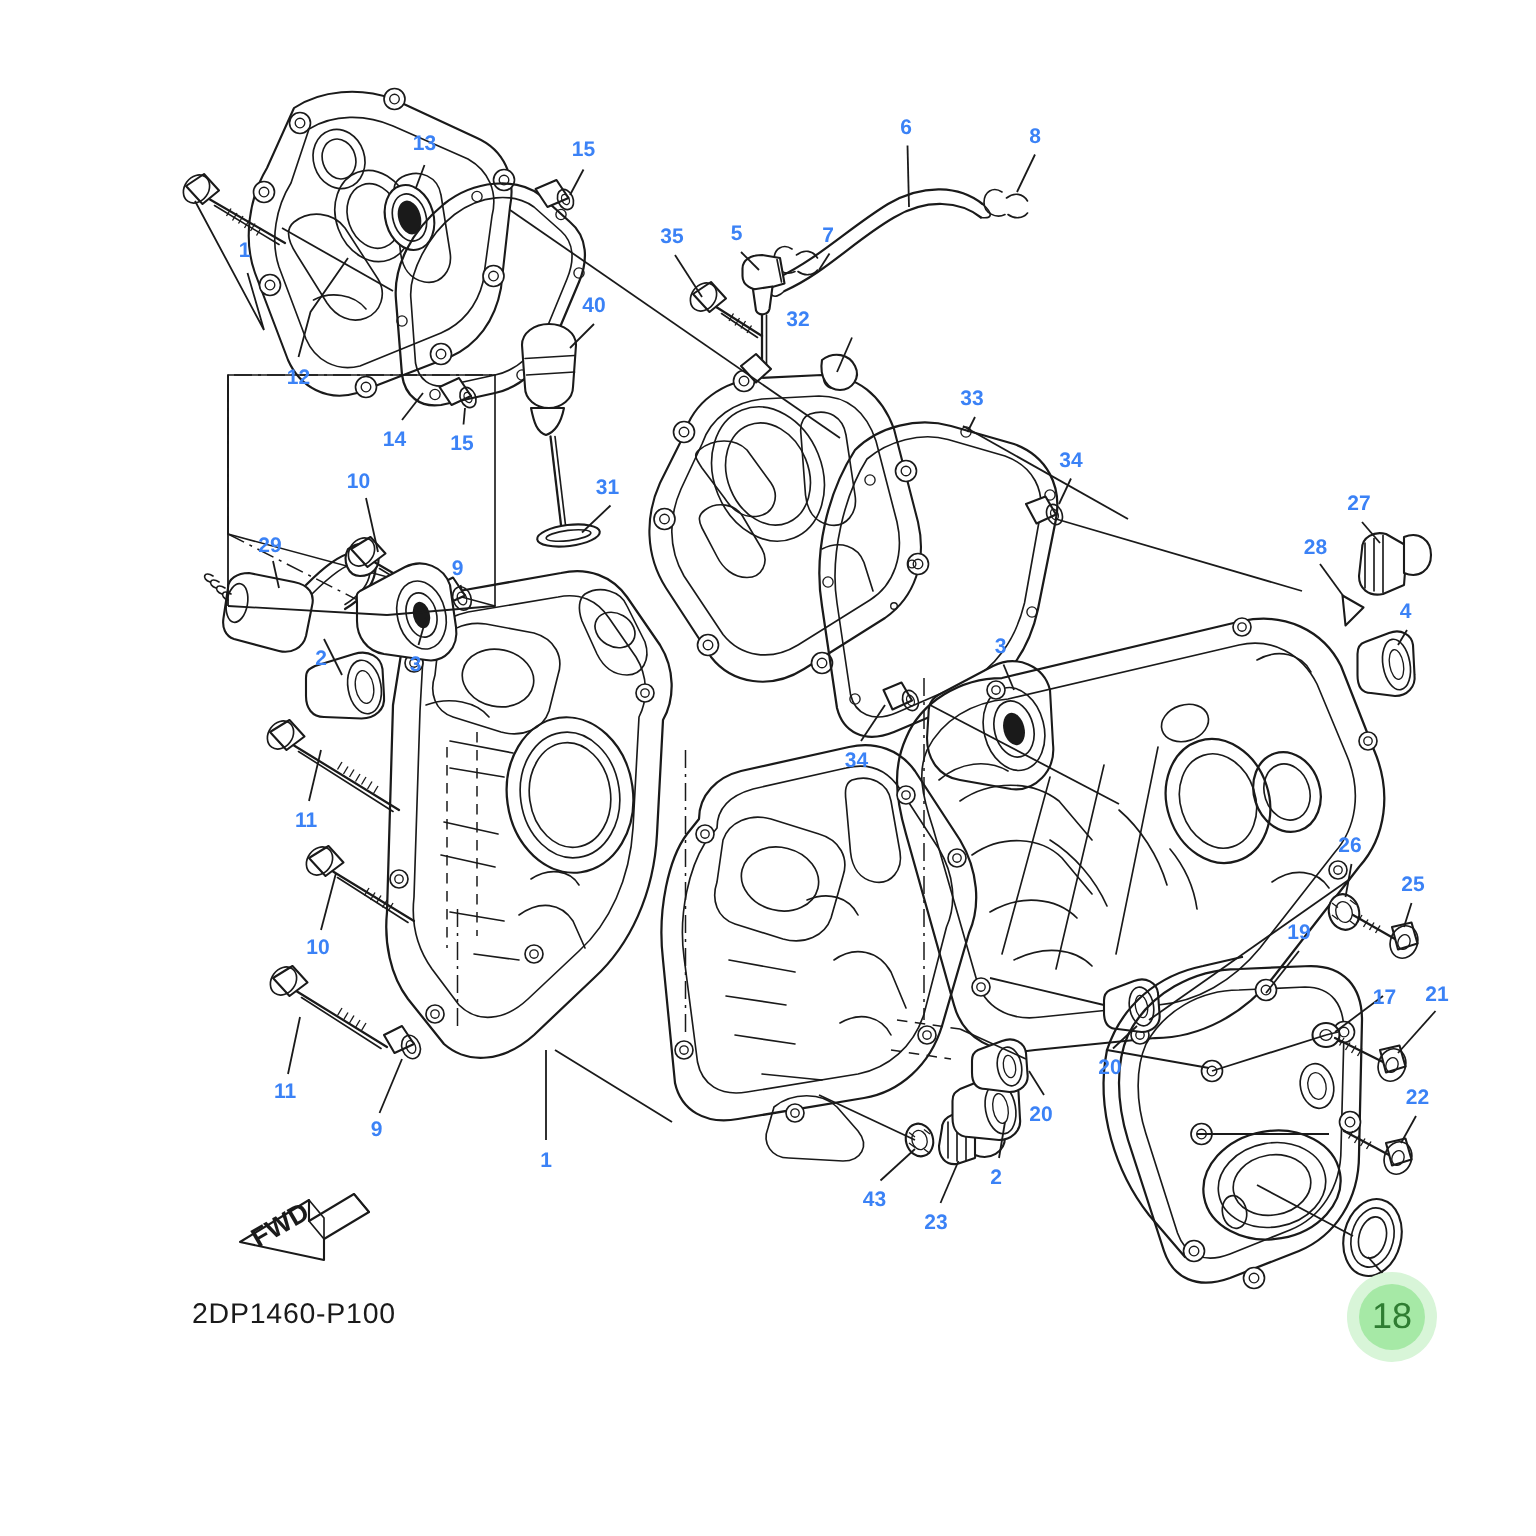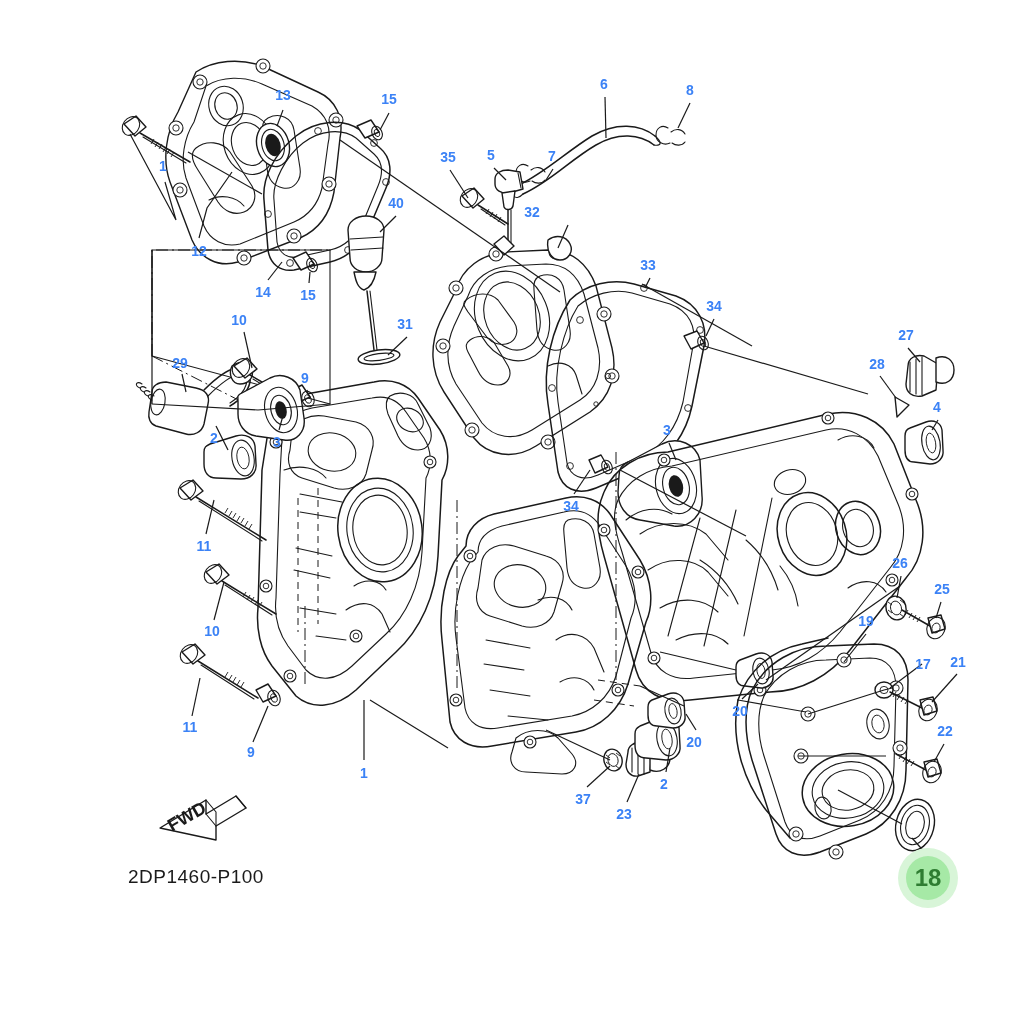--- a/index.html
+++ b/index.html
@@ -11,21 +11,21 @@
        font-size:14px;font-weight:700;color:#3b82f6;letter-spacing:0px;
        transform:translate(-50%,-50%);white-space:nowrap;line-height:1;}
   .partno{position:absolute;font-size:19px;font-weight:400;color:#1a1a1a;
           letter-spacing:.5px;white-space:nowrap;}
   .fwdtxt{font-family:"Liberation Sans", sans-serif;font-weight:700;}
   .hl-halo{position:absolute;border-radius:50%;transform:translate(-50%,-50%);
            background:#d8f5d8;}
   .hl-circ{position:absolute;border-radius:50%;transform:translate(-50%,-50%);
            background:#a6e9a6;}
   .hl-num{position:absolute;transform:translate(-50%,-50%);
-          font-family:"Liberation Sans", sans-serif;font-weight:700;
+          font-family:"Liberation Sans", sans-serif;font-weight:400;
           font-size:24px;color:#2f7d32;}
 </style>
 </head>
 <body>
 
 <div id="stage">
 
   <svg id="art" viewBox="0 0 1024 1024">
     <defs>
       <style>
@@ -740,21 +740,21 @@
       <div class="lbl" style="left: 448px; top: 157px;">35</div>
       <div class="lbl" style="left: 491px; top: 155px;">5</div>
       <div class="lbl" style="left: 552px; top: 156px;">7</div>
       <div class="lbl" style="left: 604px; top: 84px;">6</div>
       <div class="lbl" style="left: 690px; top: 90px;">8</div>
       <div class="lbl" style="left: 532px; top: 212px;">32</div>
       <div class="lbl" style="left: 648px; top: 265px;">33</div>
       <div class="lbl" style="left: 714px; top: 306px;">34</div>
       <div class="lbl" style="left: 571px; top: 506px;">34</div>
       <div class="lbl" style="left: 667px; top: 430px;">3</div>
-      <div class="lbl" style="left: 583px; top: 799px;">37</div>
+      <div class="lbl" style="left: 583px; top: 799px;">43</div>
       <div class="lbl" style="left: 624px; top: 814px;">23</div>
       <div class="lbl" style="left: 664px; top: 784px;">2</div>
       <div class="lbl" style="left: 694px; top: 742px;">20</div>
       <div class="lbl" style="left: 740px; top: 711px;">20</div>
       <div class="lbl" style="left: 906px; top: 335px;">27</div>
       <div class="lbl" style="left: 877px; top: 364px;">28</div>
       <div class="lbl" style="left: 937px; top: 407px;">4</div>
       <div class="lbl" style="left: 900px; top: 563px;">26</div>
       <div class="lbl" style="left: 942px; top: 589px;">25</div>
       <div class="lbl" style="left: 866px; top: 621px;">19</div>

